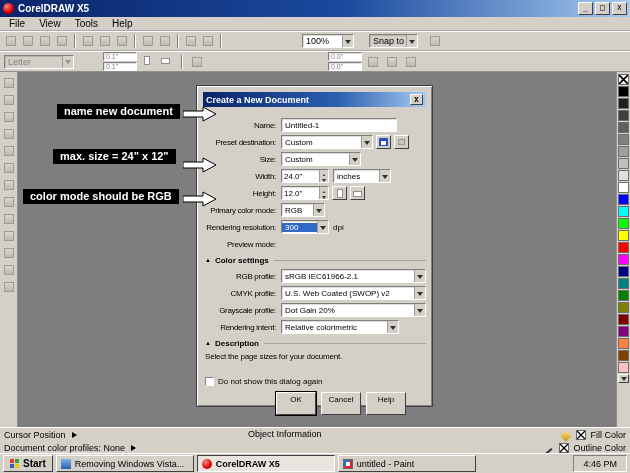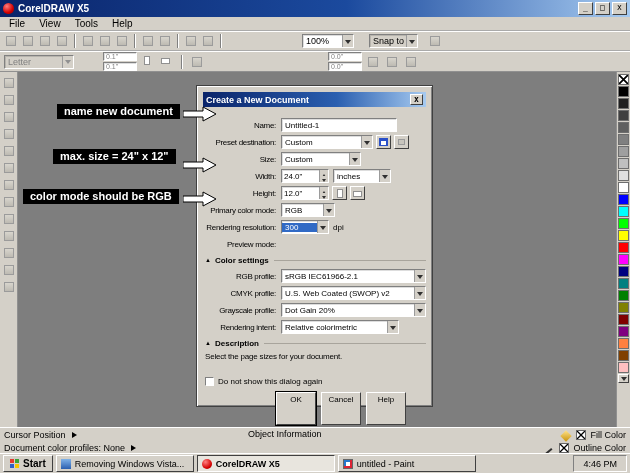--- a/index.html
+++ b/index.html
@@ -76,21 +76,21 @@
   .row{display:flex;align-items:center;height:16px;margin-bottom:1px}
   .lbl{width:78px;text-align:right;padding-right:5px;white-space:nowrap;letter-spacing:-.3px;flex:0 0 auto}
   .row input.field{width:116px;font:inherit;padding:0 3px;outline:none}
   .hdr{display:flex;align-items:center;height:14px;font-weight:bold;margin:1px 0}
   .hdr .tri{font-size:6px;margin:0 4px 0 2px}
   .hdr .line{flex:1;height:1px;background:#a8a49c;margin-left:5px}
   .desc{margin:2px 2px 14px;letter-spacing:-.2px}
   .cbrow{display:flex;align-items:center;gap:4px;margin:0 0 5px 2px;height:12px}
   .cb{width:9px;height:9px;background:#fff;border:1px solid;border-color:#808080 #fff #fff #808080}
   .btnrow{display:flex;justify-content:flex-end;gap:5px;padding-right:20px}
-  .btn{min-width:40px;height:33px;padding:0 6px;background:#d4d0c8;font-size:8px;line-height:13px;text-align:center;
+  .btn{min-width:40px;height:23px;padding:0 6px;background:#d4d0c8;font-size:8px;line-height:13px;text-align:center;
        border:1px solid;border-color:#fff #404040 #404040 #fff}
   .btn.default{box-shadow:0 0 0 1px #000}
   .minibtn{width:15px;height:14px;margin-left:3px;background:#d4d0c8;position:relative;
            border:1px solid;border-color:#fff #404040 #404040 #fff;flex:0 0 auto}
   .floppy{position:absolute;inset:2px;background:#2a50c8}
   .floppy::after{content:"";position:absolute;left:2px;bottom:1px;right:2px;height:4px;background:#fff}
   .minibtn .g{position:absolute;inset:3px;border:1px solid #9b9b9b;background:#c8c5bd}
   .orient-p{position:absolute;left:4px;top:2px;width:6px;height:9px;border:1px solid #909090;background:#fff}
   .orient-l{position:absolute;left:2px;top:4px;width:9px;height:6px;border:1px solid #909090;background:#fff}
   .hl .val{color:#fff}
@@ -384,21 +384,21 @@
         <span class="minibtn">
             <span class="orient-p"></span>
           </span>
         <span class="minibtn">
             <span class="orient-l"></span>
           </span>
       </div>
 
       <div class="row">
         <span class="lbl">Primary color mode:</span>
-        <span class="sel" style="width:54px">
+        <span class="sel" style="width:44px">
           <span class="val">RGB</span>
           <span class="dd">
               <i></i>
             </span>
         </span>
       </div>
 
       <div class="row">
         <span class="lbl">Rendering resolution:</span>
         <span class="combo hl" style="width:48px">

